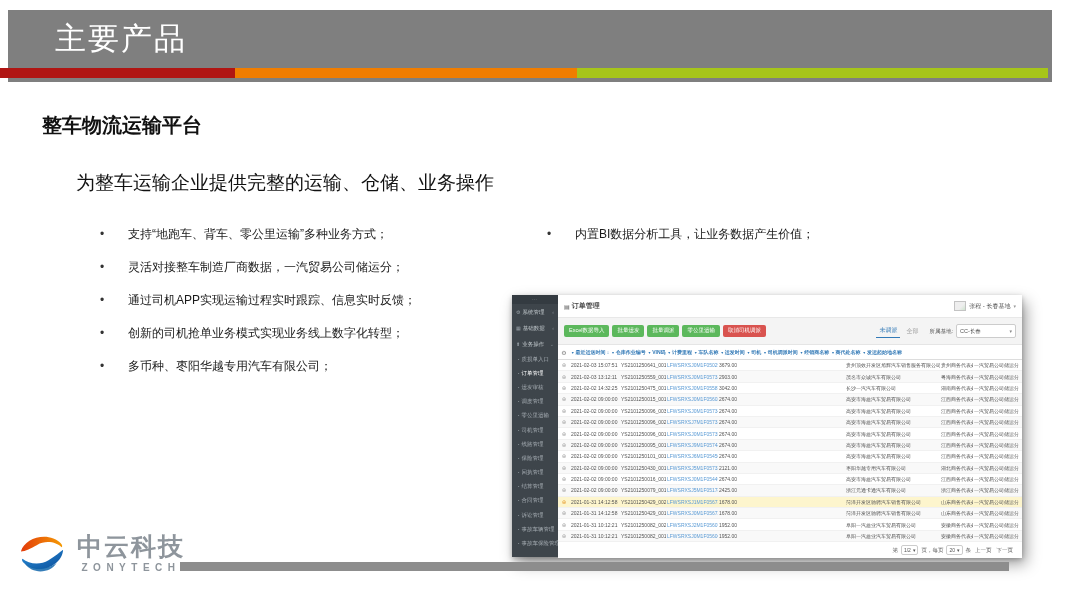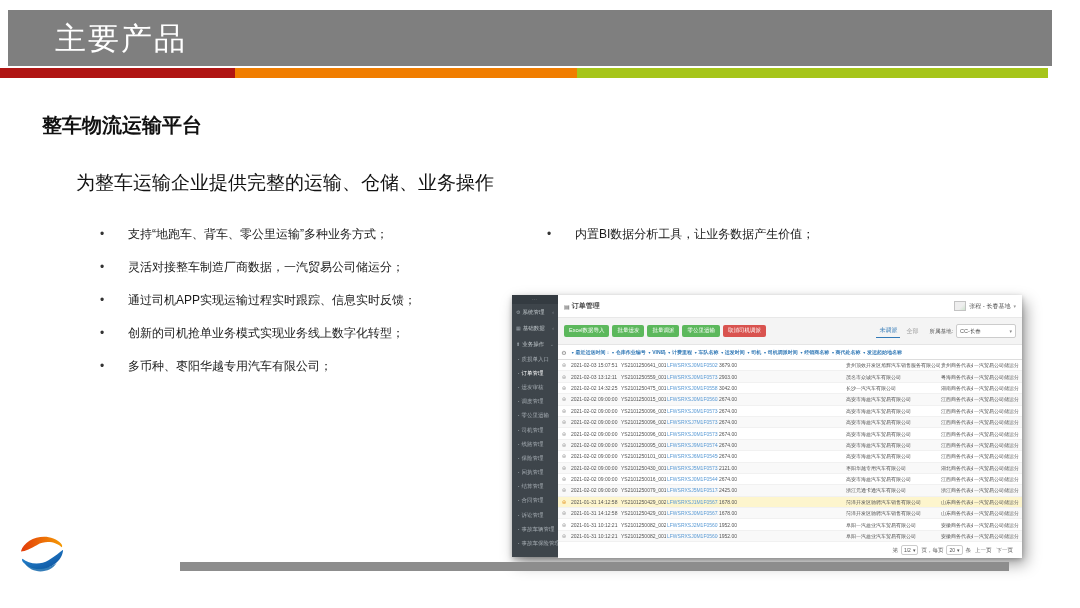--- a/index.html
+++ b/index.html
@@ -1,20 +1,20 @@
 <!DOCTYPE html>
 <html><head>
 <meta charset="utf-8">
 <style>
   html,body{margin:0;padding:0;background:#fff;}
   .slide{position:relative;width:1080px;height:608px;background:#fff;overflow:hidden;
          font-family:"Liberation Sans","DejaVu Sans",sans-serif;color:#1a1a1a;}
 
   
-  .banner{position:absolute;left:8px;top:10px;width:1044px;height:56px;background:#7f7f7f;}
+  .banner{position:absolute;left:8px;top:10px;width:1044px;height:72px;background:#7f7f7f;}
   .banner-title{position:absolute;left:47px;top:8px;font-size:31px;color:#fff;letter-spacing:2px;}
   .stripe{position:absolute;left:0;top:68px;height:10px;width:1080px;display:flex;}
   .stripe .seg-red{width:235px;height:100%;}
   .stripe .seg-orange{width:342px;height:100%;}
   .stripe .seg-green{width:471px;height:100%;}
 
   
   .product-title{position:absolute;left:42px;top:112px;font-size:20px;font-weight:bold;color:#111;}
   .product-subtitle{position:absolute;left:76px;top:170px;font-size:19px;color:#111;}
 
@@ -511,16 +511,20 @@
         </linearGradient>
         <linearGradient id="lg2" x1="0" y1="0" x2="1" y2="1">
           <stop offset="0" stop-color="#2a8fd8"></stop>
             <stop offset="1" stop-color="#0b4e9b"></stop>
         </linearGradient>
       </defs>
       <path d="M6 30 C10 16 30 8 46 14 C54 17 59 23 56 25 C50 18 36 16 26 22 C18 26 12 30 6 30 Z" fill="url(#lg1)"></path>
       <path d="M58 28 C57 44 38 55 22 51 C12 48 5 41 8 39 C16 46 30 47 40 41 C48 36 54 31 58 28 Z" fill="url(#lg2)"></path>
       <path d="M11 45 C21 53 41 52 50 44 C43 57 20 59 11 45 Z" fill="#1266ab" opacity="0.85"></path>
     </svg>
+    <div class="logo-text">
+      <span class="logo-cn">中云科技</span>
+      <span class="logo-en">ZONYTECH</span>
+    </div>
   </div>
   <div class="footer-bar"></div>
 
 </div>
 
 </body></html>

